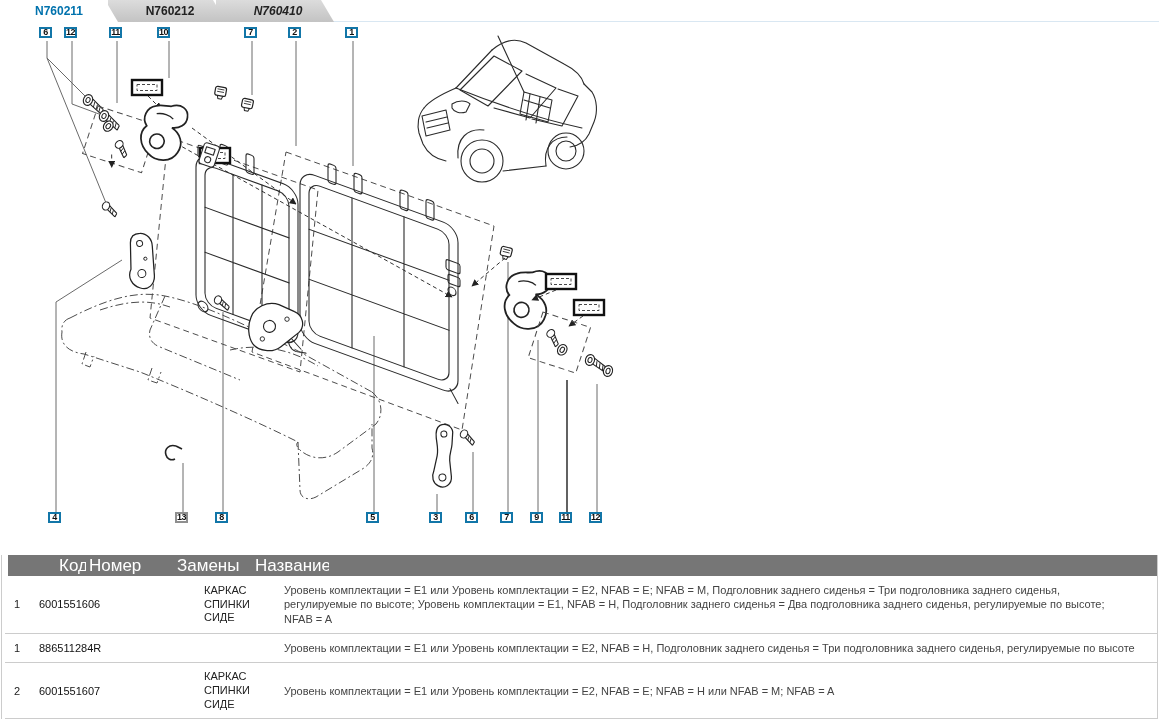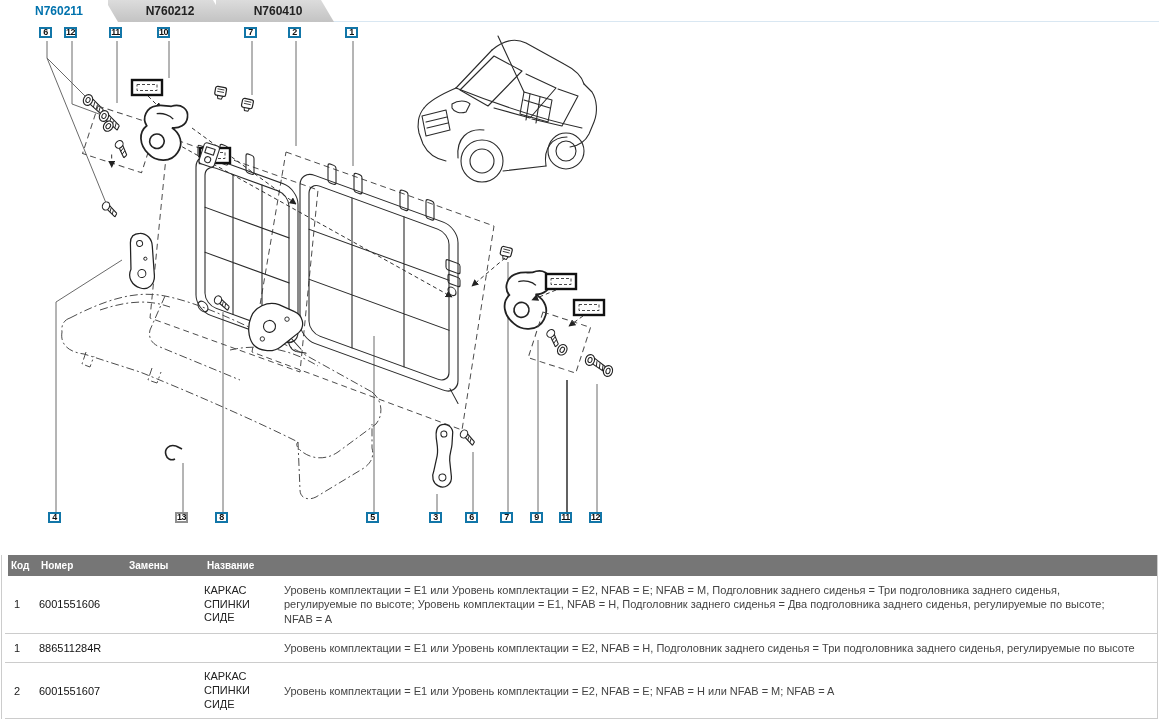--- a/index.html
+++ b/index.html
@@ -16,37 +16,37 @@
 
   
   .tabbar{position:absolute;top:0;left:0;width:1159px;height:22px;display:flex;border-bottom:1px solid #d9e7f2;background:#fff;}
   .tab{position:relative;height:22px;width:118px;display:flex;align-items:center;justify-content:center;
        font-size:12px;font-weight:bold;color:#222;cursor:pointer;
        clip-path:polygon(0 0, calc(100% - 13px) 0, 100% 100%, 0 100%);
        background:linear-gradient(#dcdcdc,#c3c3c3);}
   .tab + .tab{margin-left:-10px;padding-left:6px;}
   .tab.active{background:#fff;color:var(--active-tab-text);z-index:3;}
   .tab:nth-child(2){z-index:2;text-align:center;}
-  .tab:nth-child(3){z-index:1;}
+  .tab:nth-child(3){z-index:1;font-style:italic;}
 
   
   .diagram{position:absolute;top:22px;left:0;width:1159px;height:533px;background:#fff;}
   .diagram svg{position:absolute;top:0;left:0;}
   .callout{position:absolute;width:13px;height:11px;border:2px solid var(--callout-border);
            background:#fff;color:#111;display:flex;align-items:center;justify-content:center;
            font-size:9px;font-weight:bold;line-height:1;letter-spacing:-0.5px;cursor:pointer;z-index:5;}
   .callout.t{top:5px;}
   .callout.b{top:490px;}
   .callout.muted{border-color:var(--callout-border-muted);}
 
   
   .tablewrap{position:absolute;top:555px;left:1px;width:1157px;border-left:1px solid #ccc;border-right:1px solid #ccc;background:#fff;}
   .thead{height:21px;margin-left:6px;background:var(--table-header-bg);display:grid;
          grid-template-columns:30px 88px 78px 77px 1fr;align-items:center;
-         color:#fff;font-size:10px;font-weight:bold;}
+         color:#fff;font-size:17px;font-weight:normal;padding-left:48px;}
   .thead > div{padding-left:3px;white-space:nowrap;overflow:hidden;}
   .trow{display:grid;grid-template-columns:30px 88px 78px 77px 1fr;align-items:center;
         margin-left:3px;padding:7px 10px 7px 3px;border-bottom:1px solid #ccc;
         font-size:11px;color:#333;background:#fff;cursor:pointer;}
   .trow .c-code{padding-left:6px;color:#222;}
   .trow .c-num{font-weight:normal;color:#111;padding-left:1px;}
   .trow .c-name{color:#222;padding-right:8px;line-height:1.25;}
   .trow .c-info{color:#444;line-height:1.3;padding-left:3px;padding-right:12px;}
 
   

